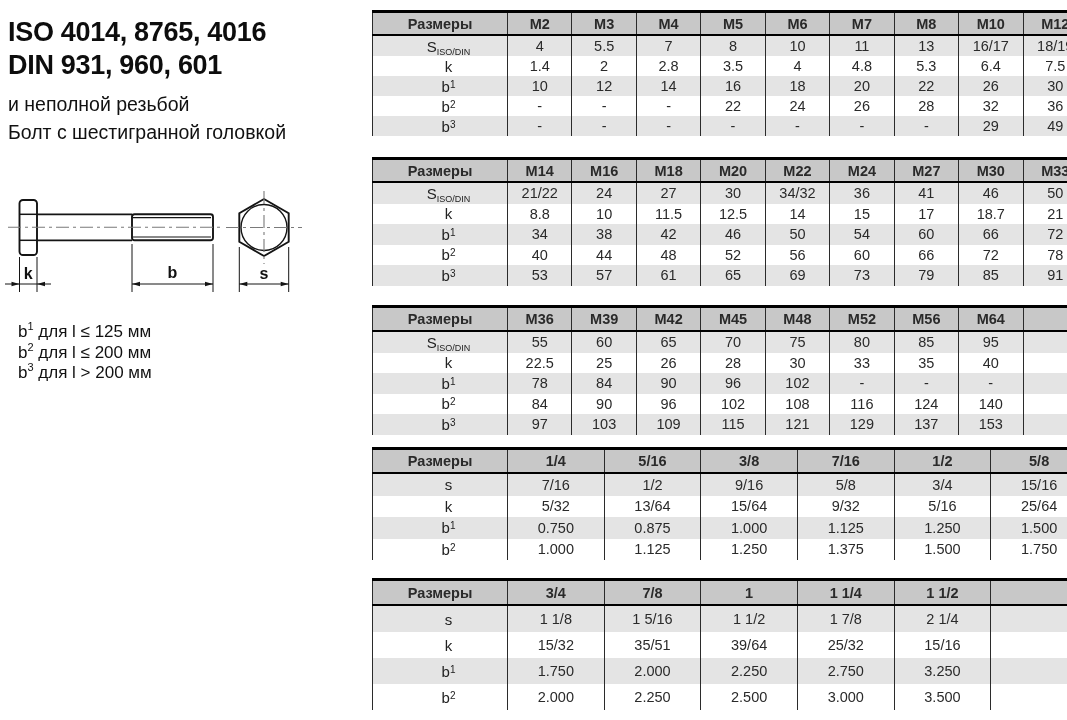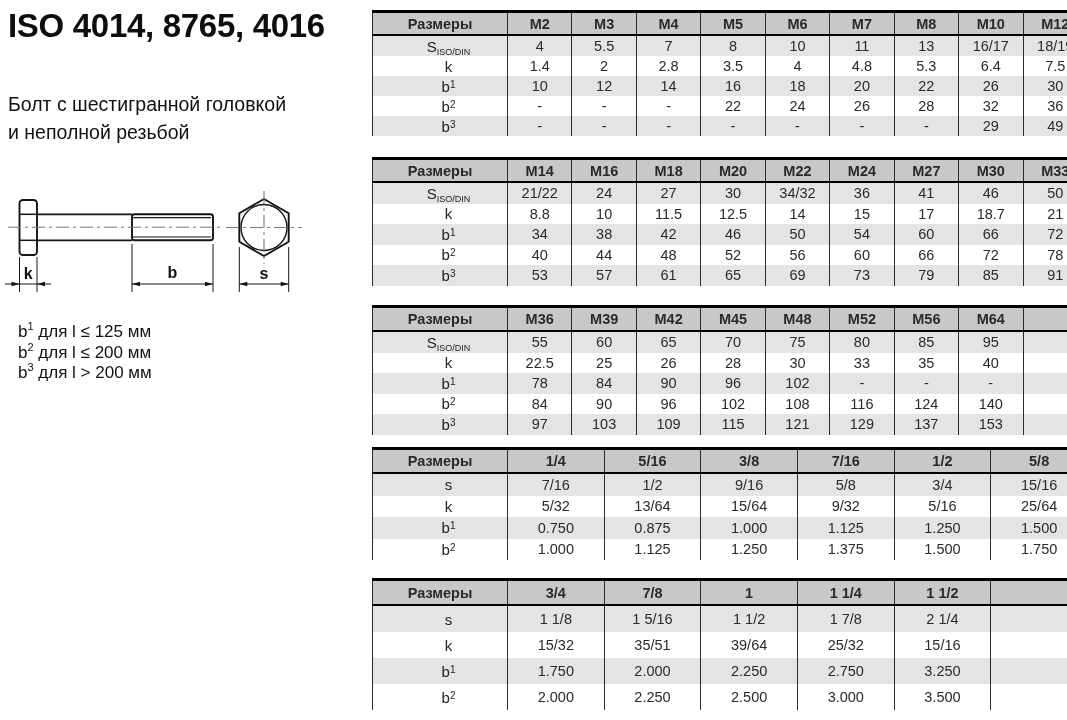--- a/index.html
+++ b/index.html
@@ -6,22 +6,22 @@
     margin: 0; padding: 0;
     width: 1067px; height: 720px;
     background: #ffffff;
     overflow: hidden;
     font-family: "Liberation Sans", sans-serif;
     color: #1a1a1a;
     position: relative;
   }
   
   .title-block {
-    position: absolute; left: 8px; top: 9px;
-    font-size: 33px; font-weight: 700; line-height: 33px;
+    position: absolute; left: 8px; top: 16px;
+    font-size: 27px; font-weight: 700; line-height: 33px;
     color: #0d0d0d; letter-spacing: -0.3px;
   }
   .subtitle-block {
     position: absolute; left: 8px; top: 90px;
     font-size: 19.5px; font-weight: 400; line-height: 28px;
     color: #111;
   }
   .drawing-svg { position: absolute; left: 0; top: 185px; }
   .notes-block {
     position: absolute; left: 18px; top: 322px;
@@ -62,25 +62,26 @@
   .thin { stroke: #141414; fill: none; stroke-width: 1; }
   .cl { stroke: #7a7a7a; fill: none; stroke-width: 1.1; stroke-dasharray: 13 4 3 4; }
   .dimtext { font-family: "Liberation Sans", sans-serif; font-size: 16px; font-weight: 700; fill: #111; }
   .arrow { fill: #141414; stroke: none; }
 </style>
 </head>
 <body>
 
 <div class="title-block">
   <div>ISO 4014, 8765, 4016</div>
+  <div>DIN 931, 960, 601</div>
 </div>
 
 <div class="subtitle-block">
+  <div>и неполной резьбой</div>
   <div>Болт с шестигранной головкой</div>
-  <div>и неполной резьбой</div>
 </div>
 
 <svg class="drawing-svg" width="340" height="115" viewBox="0 185 340 115" xmlns="http://www.w3.org/2000/svg">
 
   <g>
     <rect x="19.5" y="200" width="17.5" height="55" rx="3.5" class="ol" stroke-width="1.9"></rect>
     <line x1="19.5" y1="214.3" x2="37" y2="214.3" class="ol" stroke-width="1.5"></line>
     <line x1="19.5" y1="240.3" x2="37" y2="240.3" class="ol" stroke-width="1.5"></line>
     <line x1="37" y1="214.3" x2="132" y2="214.3" class="ol" stroke-width="1.7"></line>
     <line x1="37" y1="240.3" x2="132" y2="240.3" class="ol" stroke-width="1.7"></line>

